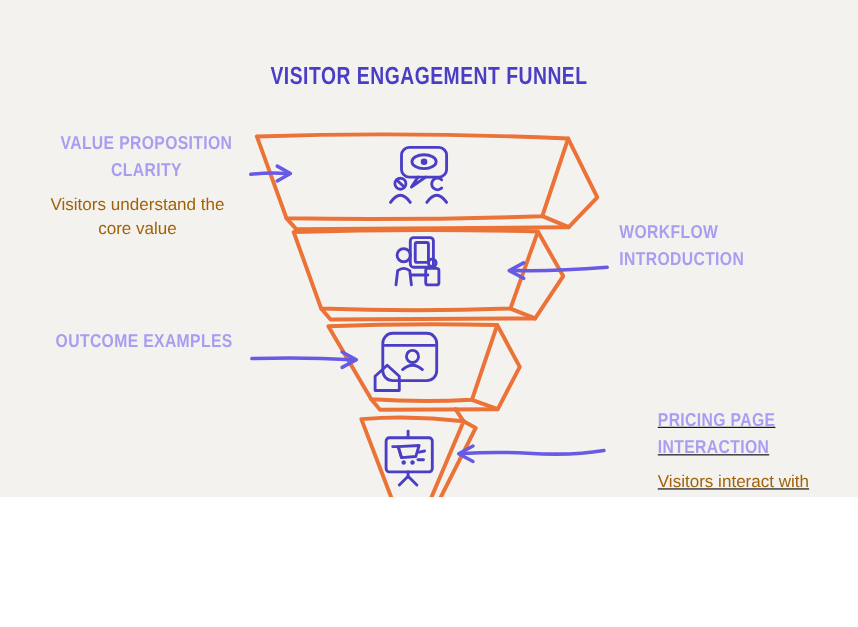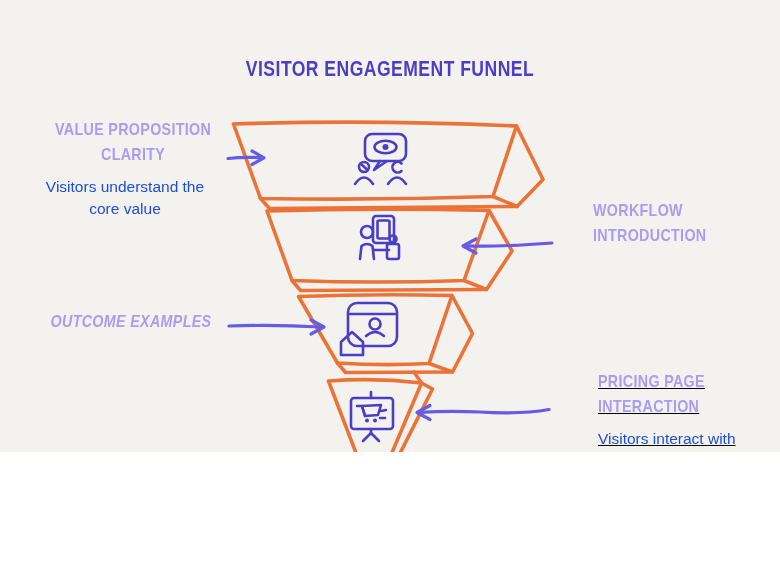--- a/index.html
+++ b/index.html
@@ -18,30 +18,30 @@
   .label-block{position:absolute;}
   .label-left{text-align:center;display:flex;flex-direction:column;align-items:flex-end;}
   .label-right{text-align:left;display:flex;flex-direction:column;align-items:flex-start;}
   .stage-heading{
     font-weight:700;font-size:17px;line-height:1.45;letter-spacing:.4px;
     color:#a89df1;text-transform:uppercase;
   }
   .label-left  .stage-heading{transform:scaleX(.84);transform-origin:100% 0;}
   .label-right .stage-heading{transform:scaleX(.84);transform-origin:0 0;}
   .stage-desc{
-    margin-top:9px;font-size:15.5px;line-height:1.4;color:#1d4ed8;
+    margin-top:9px;font-size:15.5px;line-height:1.4;color:#a16207;
   }
   
   #stage1{left:20px;top:118px;width:195px;}
   #stage1 .stage-heading{width:195px;}
   #stage1 .stage-desc{width:180px;}
-  #stage2{left:593px;top:199px;width:170px;}
+  #stage2{left:563px;top:199px;width:170px;}
   #stage2 .stage-heading{width:150px;}
   #stage2 .stage-desc{width:165px;}
-  #stage3{left:20px;top:310px;width:195px;font-style:italic;}
+  #stage3{left:20px;top:298px;width:195px;}
   #stage3 .stage-heading{width:200px;white-space:nowrap;}
   #stage3 .stage-desc{width:175px;}
   #stage4{left:598px;top:370px;width:170px;text-decoration:underline;}
   #stage4 .stage-heading{width:150px;}
   #stage4 .stage-desc{width:165px;}
 
   .funnel-stroke{fill:none;stroke:#eb7337;stroke-width:3.6;stroke-linecap:round;stroke-linejoin:round;}
   .icon-stroke{fill:none;stroke:#4a3ec5;stroke-width:2.6;stroke-linecap:round;stroke-linejoin:round;}
   .icon-fill{fill:#4a3ec5;stroke:none;}
   .arrow-stroke{fill:none;stroke:#675ae3;stroke-width:3.2;stroke-linecap:round;stroke-linejoin:round;}

